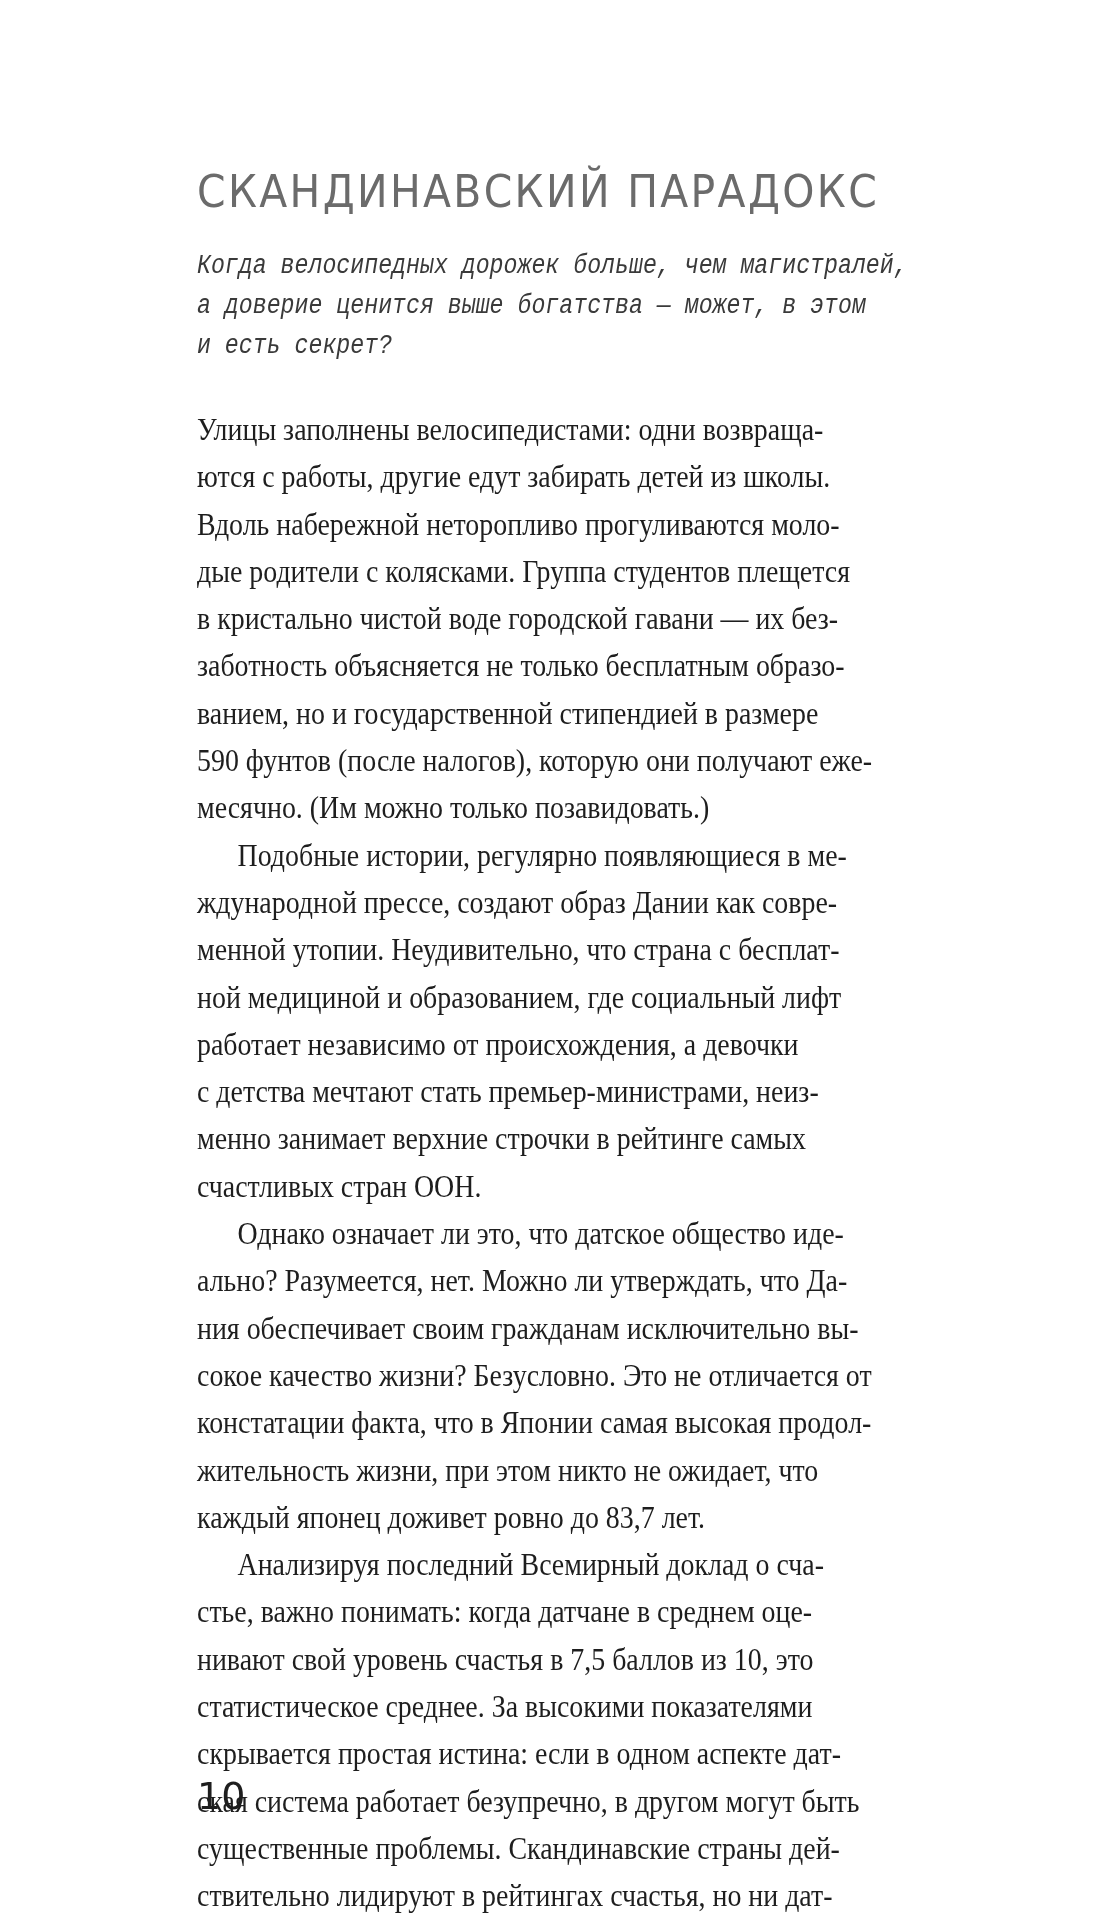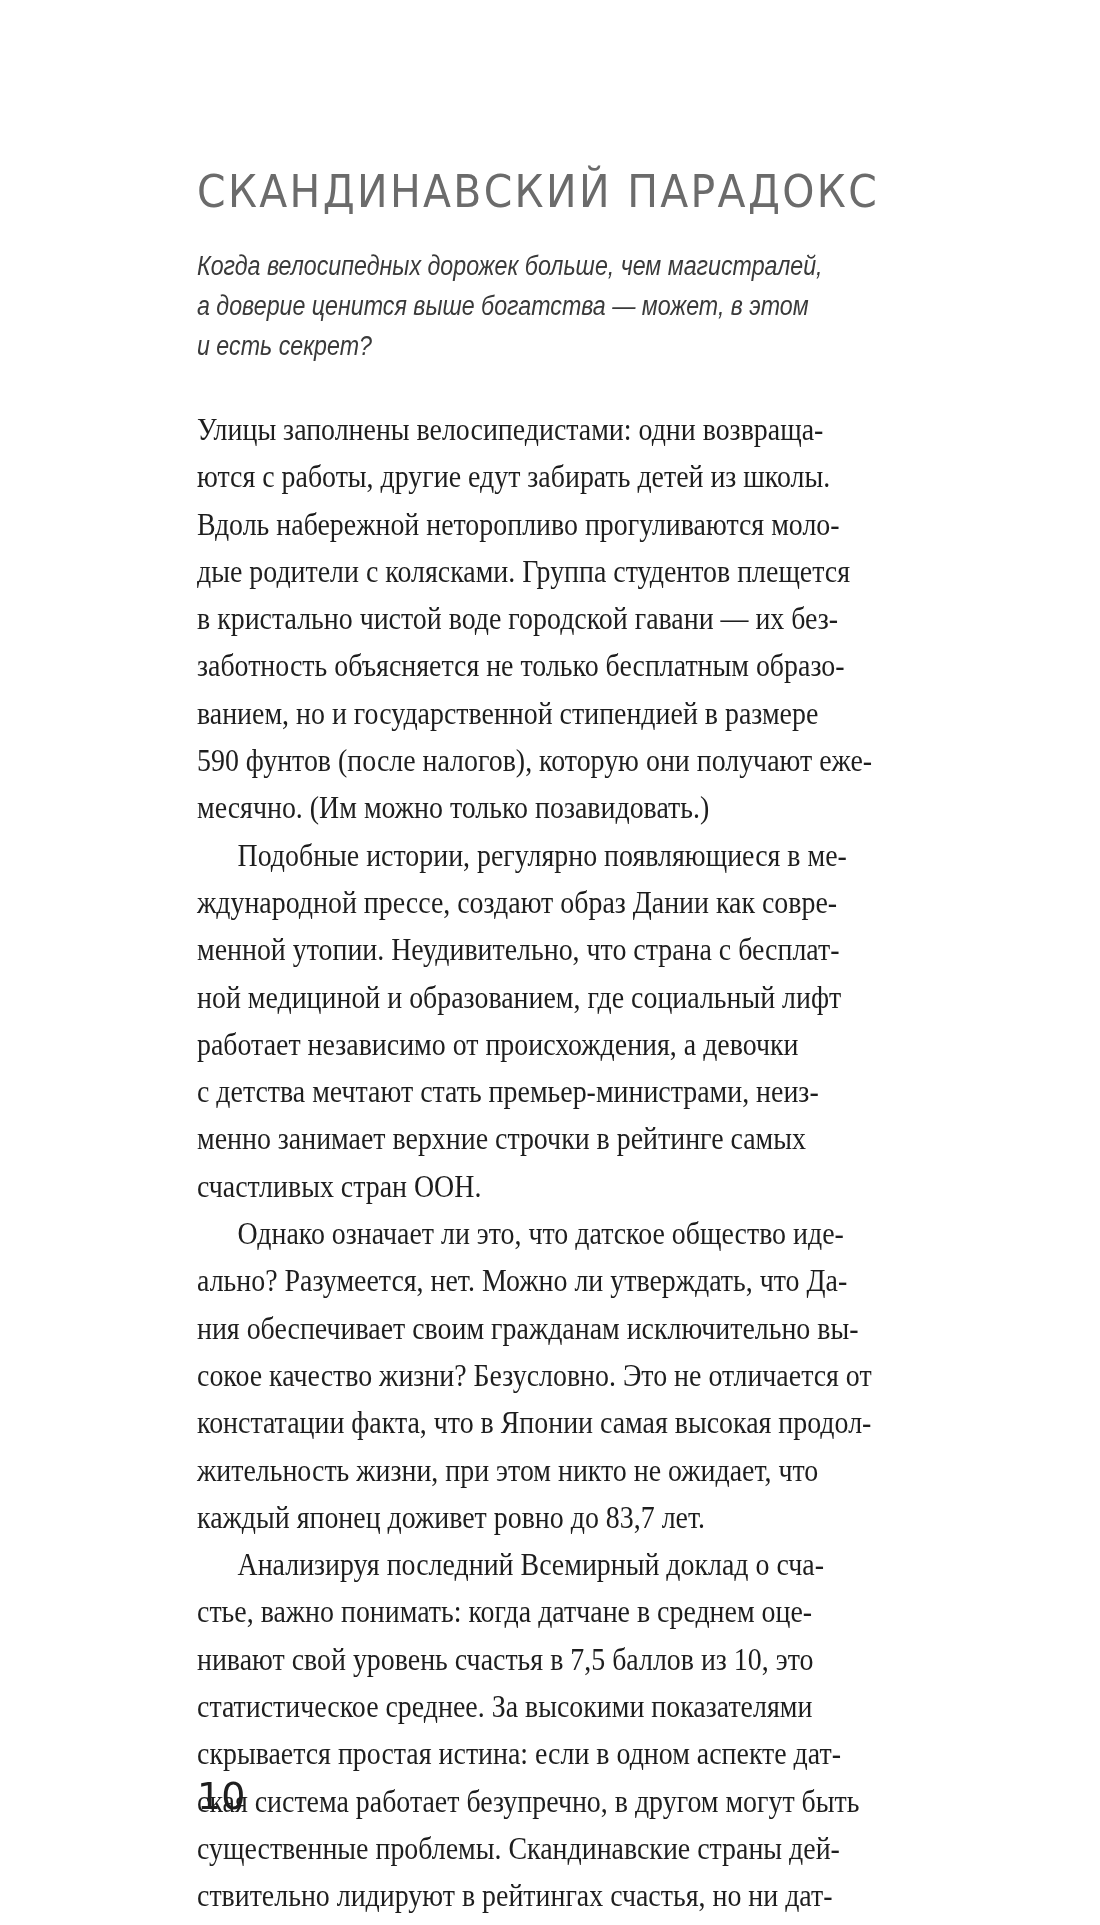--- a/index.html
+++ b/index.html
@@ -7,21 +7,21 @@
   .page { position: absolute; left: 197px; top: 0; width: 800px; }
   .heading {
     position: absolute; left: 0; top: 166px;
     font-family: "DejaVu Sans", sans-serif;
     font-size: 44px; letter-spacing: 2.5px; color: #6b6b6b;
     font-weight: normal; margin: 0; white-space: nowrap;
     transform: scaleX(0.93); transform-origin: left top;
   }
   .lead {
     position: absolute; left: 0; top: 246px; width: 800px;
-    font-family: Liberation Sans, sans-serif; font-style: italic;
+    font-family: Liberation Mono, monospace; font-style: italic;
     font-size: 27px; line-height: 40px; color: #3a3a3a; margin: 0;
   }
   .lead span { display: block; white-space: nowrap; transform: scaleX(0.86); transform-origin: left; }
   .body {
     position: absolute; left: 0; top: 406px; width: 820px;
     font-family: "Liberation Serif", serif;
     font-size: 31px; line-height: 47.3px; color: #1e1e1e;
   }
   .body .ln { display: block; white-space: nowrap; transform: scaleX(0.9); transform-origin: left; }
   .body .ind { padding-left: 45px; }

